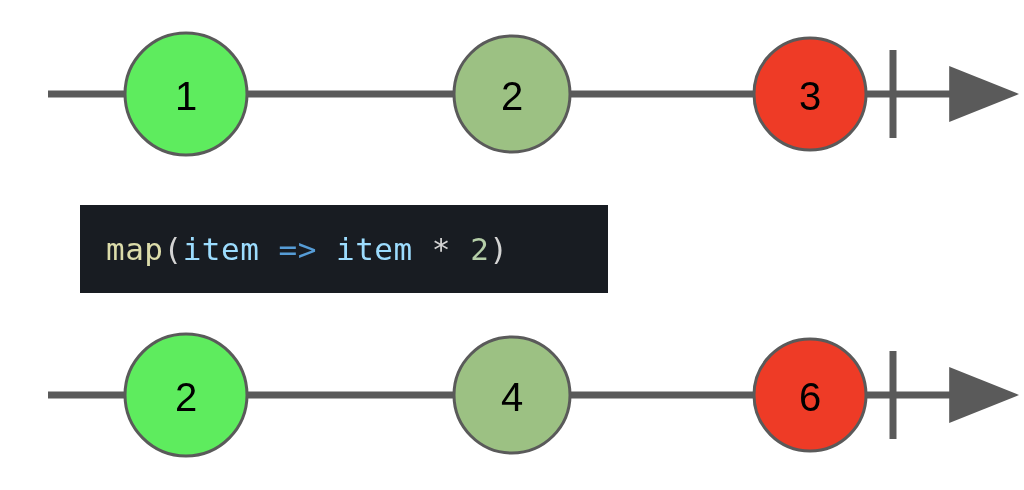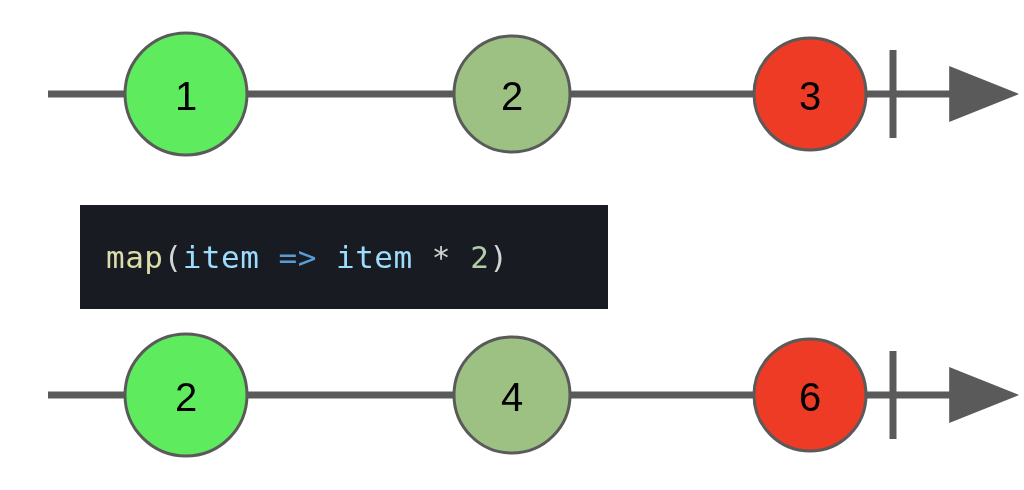--- a/index.html
+++ b/index.html
@@ -31,21 +31,21 @@
     fill: #000000;
     text-anchor: middle;
     dominant-baseline: central;
   }
   
   #operator-code-block {
     position: absolute;
     left: 80px;
     top: 205px;
     width: 528px;
-    height: 104px;
+    height: 88px;
     background: #181c22;
     display: flex;
     align-items: center;
     box-sizing: border-box;
     padding-left: 26px;
   }
   .code-line {
     font-family: "DejaVu Sans Mono", "Liberation Mono", monospace;
     font-size: 31px;
     letter-spacing: 0.5px;

